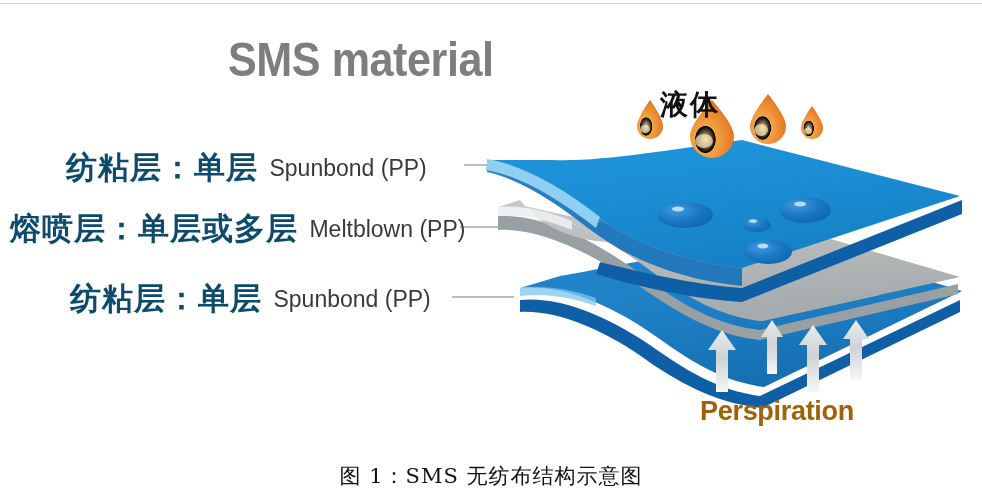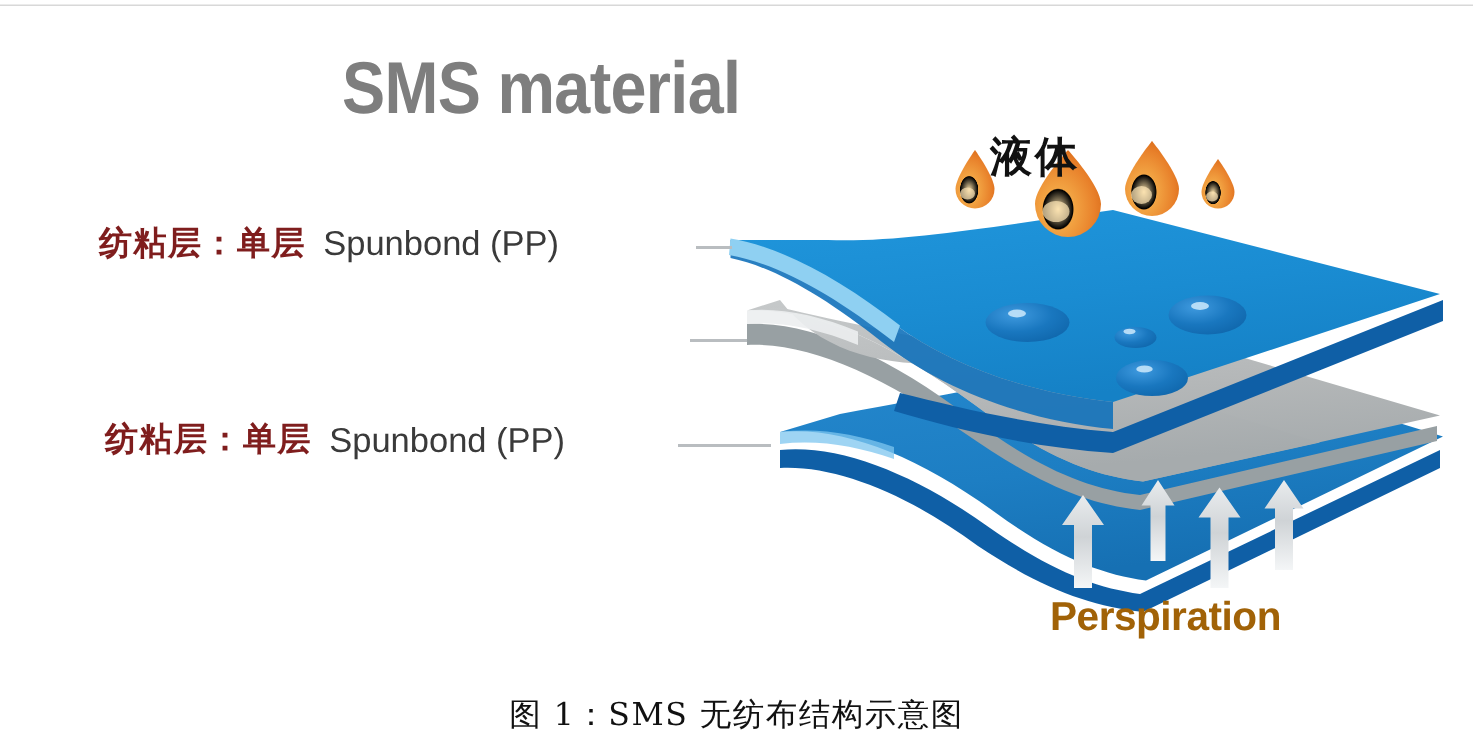--- a/index.html
+++ b/index.html
@@ -24,21 +24,21 @@
     font-size:49px; font-weight:bold; color:#7e7e7e;
     letter-spacing:-0.5px;
     transform:scaleX(0.88); transform-origin:left top;
     white-space:nowrap;
   }
 
   
   .lbl-row{ position:absolute; height:34px; white-space:nowrap; }
   .lbl-row .cn{
     font-family:"DejaVu Serif","Liberation Serif", serif;
-    font-weight:bold; font-size:22px; color:#7f1d1d;
+    font-weight:bold; font-size:31px; color:#0c4a6e;
     letter-spacing:1px;
     vertical-align:middle;
   }
   .lbl-row .en{
     font-family:"Liberation Sans", sans-serif;
     font-weight:300; font-size:23px; color:#3a3a3a;
     letter-spacing:0px; margin-left:7px;
     vertical-align:middle;
   }
   .row1{ left:66px;  top:147px; }
@@ -208,20 +208,24 @@
   </svg>
 
   <div class="leader leader1"></div>
   <div class="leader leader2"></div>
   <div class="leader leader3"></div>
 
   <div class="lbl-row row1">
     <span class="cn">纺粘层：单层</span>
     <span class="en">Spunbond (PP)</span>
   </div>
+  <div class="lbl-row row2">
+    <span class="cn">熔喷层：单层或多层</span>
+    <span class="en">Meltblown (PP)</span>
+  </div>
   <div class="lbl-row row3">
     <span class="cn">纺粘层：单层</span>
     <span class="en">Spunbond (PP)</span>
   </div>
 
   <div class="liquid-label">液体</div>
   <div class="persp-label">Perspiration</div>
 
   <div class="caption">图 1：SMS 无纺布结构示意图</div>
 </div>

